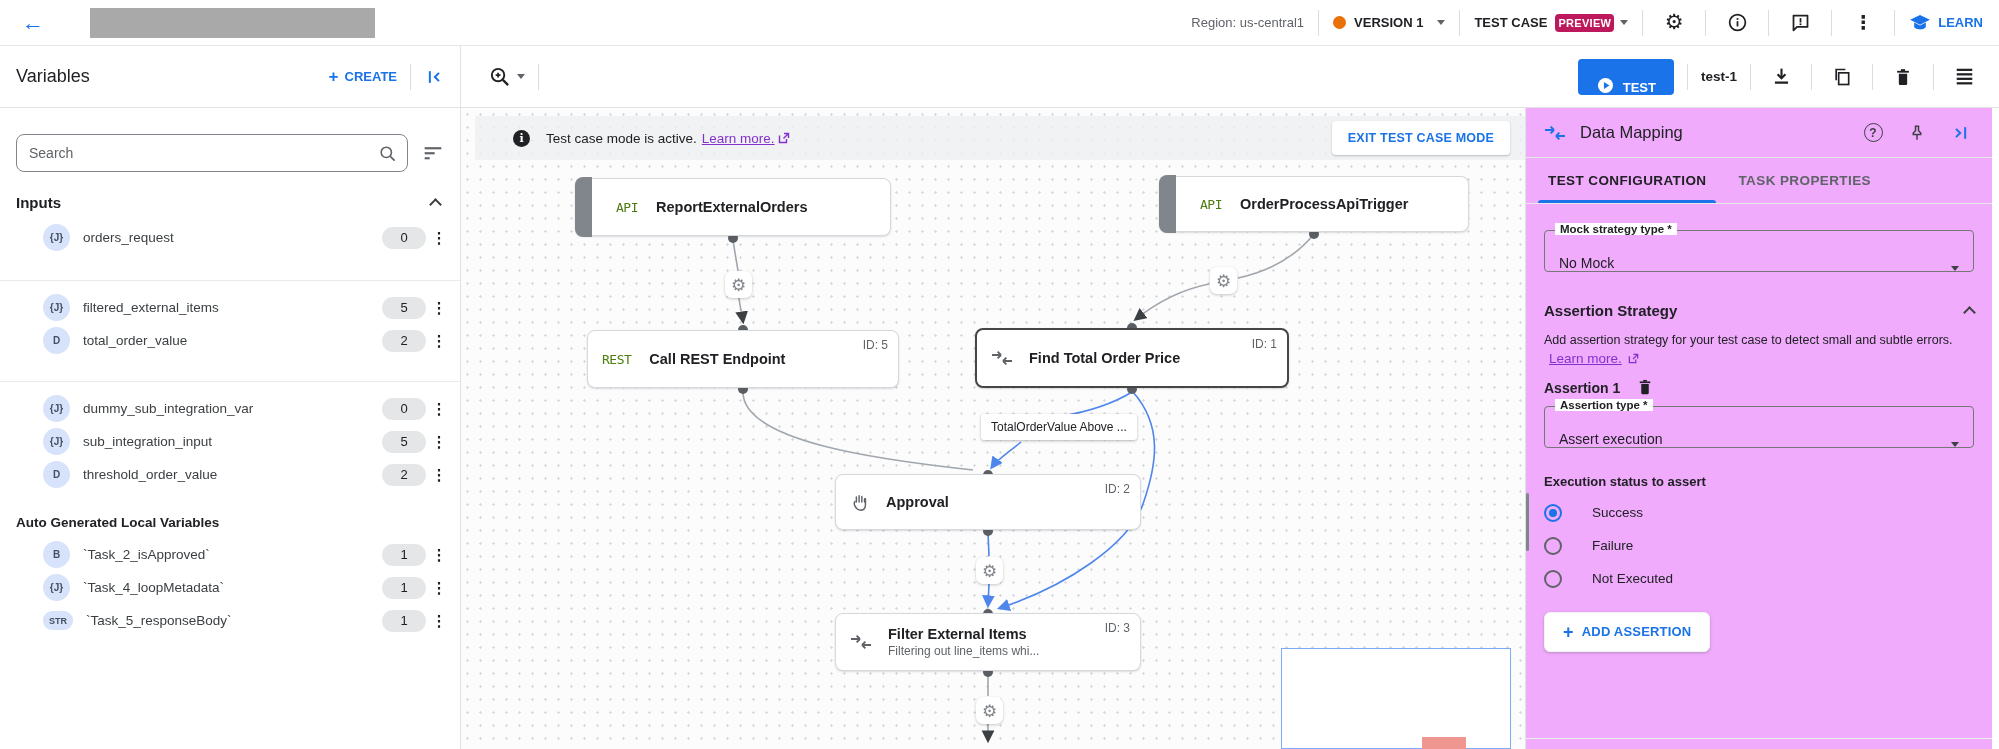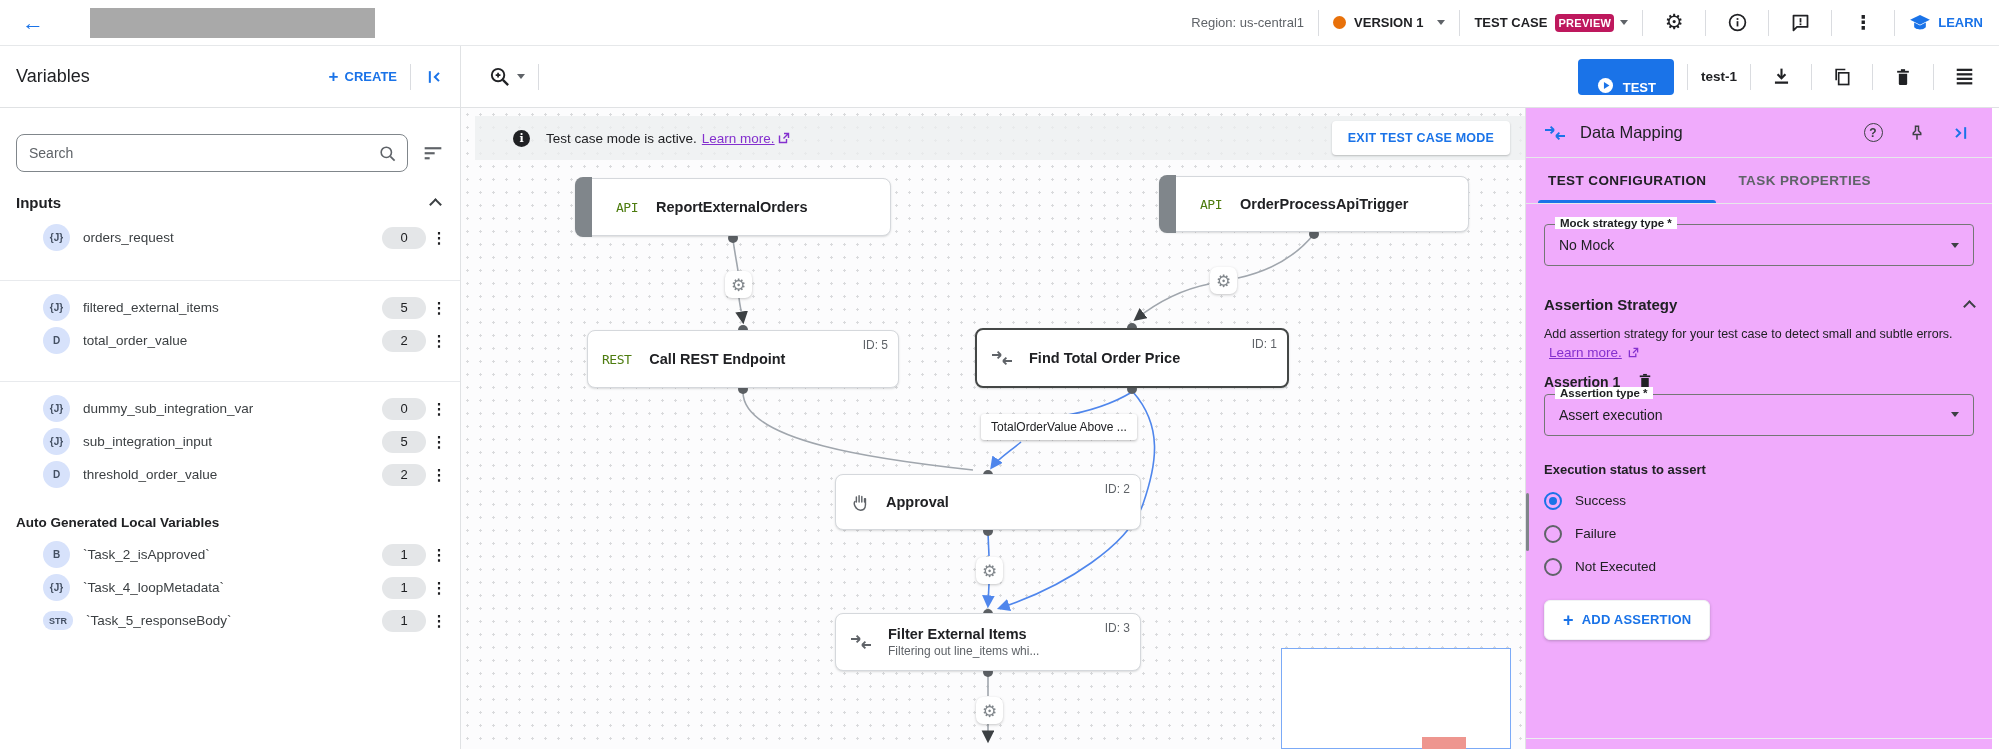--- a/index.html
+++ b/index.html
@@ -116,31 +116,31 @@
   font-weight:bold;color:#3c4043;display:flex;align-items:center;justify-content:center;cursor:pointer}
 .tabs{display:flex;border-bottom:1px solid #e6e8ea;height:46px;padding:0 6px}
 .tab{flex:none;display:flex;align-items:center;padding:0 16px;font-size:13.5px;font-weight:bold;
   letter-spacing:.4px;color:#5f6368;cursor:pointer;position:relative}
 .tab.active{color:#202124}
 .tab.active::after{content:"";position:absolute;left:6px;right:6px;bottom:0;height:3px;
   background:#1a73e8;border-radius:3px 3px 0 0}
 .panel-body{padding:16px 18px 0 18px;position:relative}
 .p-desc{font-size:12.5px;color:#202124;line-height:1.45}
 .outlined{position:relative;border:1px solid #747775;border-radius:4px;height:42px;
-  display:flex;align-items:center;padding:0 14px;margin-top:4px;cursor:pointer}
+  display:flex;align-items:flex-end;padding:0 14px;margin-top:10px;cursor:pointer}
 .outlined .flabel{position:absolute;top:-8px;left:10px;background:#fff;padding:0 5px;
   font-size:11.5px;font-weight:bold;color:#202124}
 .outlined .fvalue{font-size:14px;color:#202124}
 .outlined .caret{margin-left:auto;border-top-color:#3c4043}
 .section-head{display:flex;align-items:center;margin-top:30px}
 .section-title{font-size:15px;font-weight:bold;color:#202124}
 .assert-row{display:flex;align-items:flex-end;gap:16px;margin-top:9px}
 .assert-title{font-size:14px;font-weight:bold;color:#202124}
 .status-label{font-size:13px;font-weight:bold;color:#202124;margin-top:26px}
-.radio-row{display:flex;align-items:center;gap:13px;margin-top:15px;cursor:pointer}
+.radio-row{display:flex;align-items:center;gap:30px;margin-top:15px;cursor:pointer}
 .radio{width:18px;height:18px;border:2px solid #5f6368;border-radius:50%;position:relative;flex:none}
 .radio.checked{border-color:#1a73e8}
 .radio.checked::after{content:"";position:absolute;left:3px;top:3px;right:3px;bottom:3px;
   background:#1a73e8;border-radius:50%}
 .radio-label{font-size:13.5px;color:#202124}
 .add-assert-btn{margin-top:24px;display:inline-flex;align-items:center;gap:8px;background:#fff;
   border:1px solid #f1f3f4;border-radius:6px;padding:10px 18px;color:#1a73e8;font-weight:bold;
   font-size:13px;cursor:pointer;box-shadow:0 1px 3px rgba(60,64,67,.3);letter-spacing:.2px}
 .panel-scrollbar{position:absolute;left:0;top:385px;width:3px;height:58px;background:#80868b;border-radius:2px}
 .panel-bottom-div{position:absolute;left:0;right:0;bottom:10px;height:1px;background:#eceef0}

